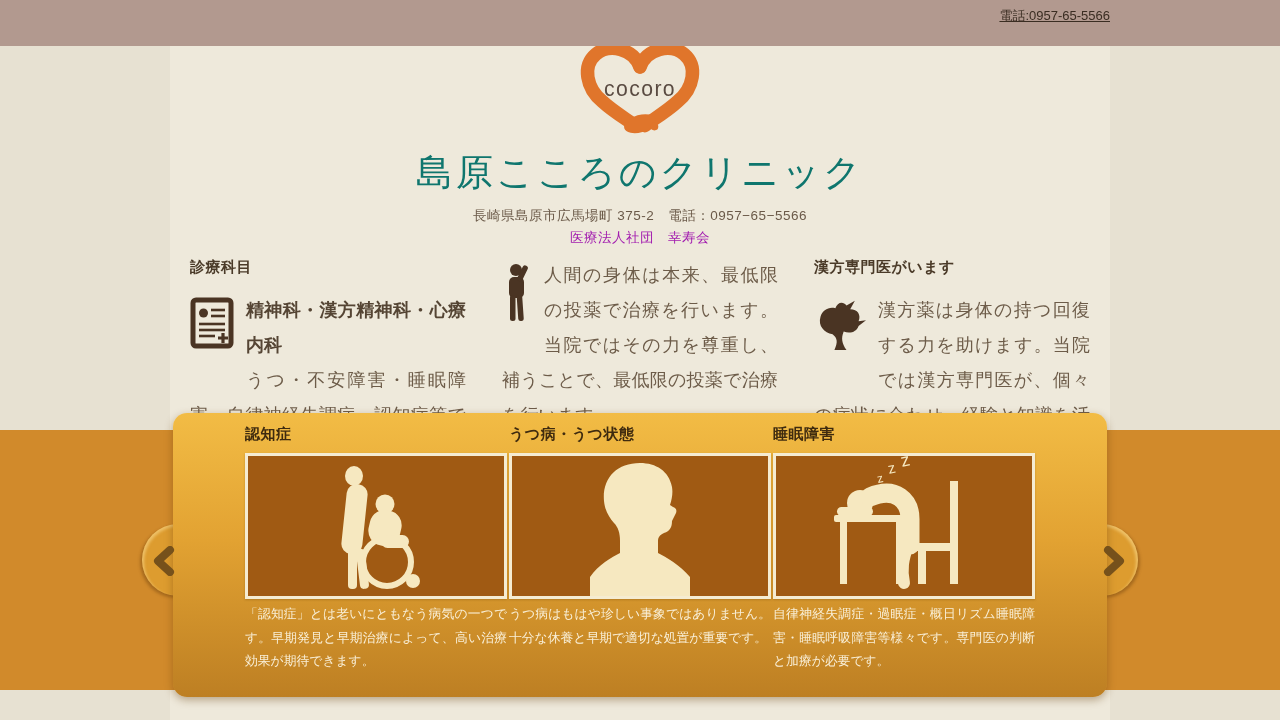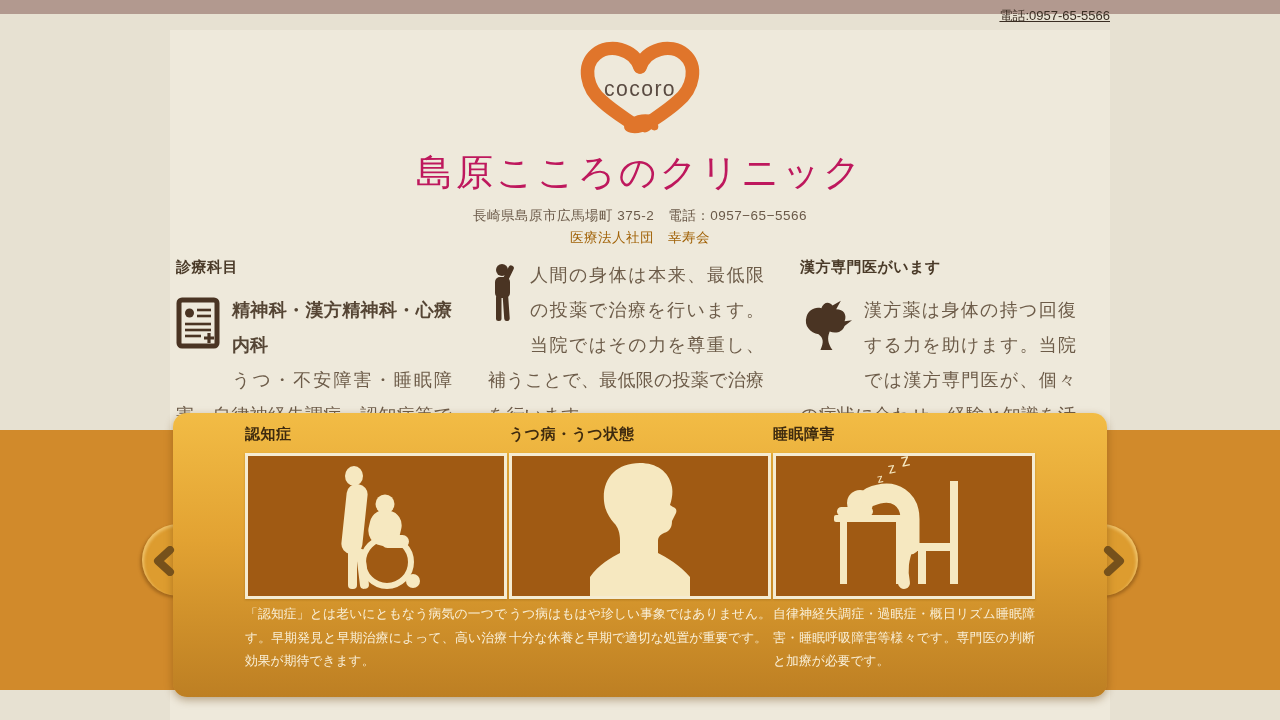--- a/index.html
+++ b/index.html
@@ -1,31 +1,31 @@
 <!DOCTYPE html>
 <html lang="ja"><head>
 <meta charset="utf-8">
 <style>
   * { margin:0; padding:0; box-sizing:border-box; }
   html,body { width:1280px; height:720px; overflow:hidden; }
   body { font-family:"Liberation Sans", sans-serif; background:#e7e1d2; position:relative; }
 
-  .topbar { position:absolute; left:0; top:0; width:1280px; height:14px; background:#b2998f; z-index:6; }
+  .topbar { position:absolute; left:0; top:0; width:1280px; height:46px; background:#b2998f; z-index:6; }
   .topbar-inner { width:940px; margin:0 auto; text-align:right; padding-top:6px; }
   .phone-link { font-size:13px; color:#3a2d22; text-decoration:underline; cursor:pointer; }
 
   .center-col { position:absolute; left:170px; top:30px; width:940px; height:690px; background:#eee9db; z-index:1; }
 
   .header { position:absolute; left:170px; top:30px; width:940px; text-align:center; z-index:2; }
   .logo { margin-top:8px; }
-  .clinic-name { font-size:37px; font-weight:normal; color:#be185d; letter-spacing:3px; margin-top:2px; }
+  .clinic-name { font-size:37px; font-weight:normal; color:#0f766e; letter-spacing:3px; margin-top:2px; }
   .address { font-size:13.5px; color:#6b5a49; margin-top:9px; letter-spacing:.5px; }
-  .org { font-size:13.5px; color:#a16207; margin-top:4px; letter-spacing:.5px;text-align:center; }
-
-  .features { position:absolute; left:176px; top:258px; width:900px; display:flex; gap:36px; z-index:2; }
+  .org { font-size:13.5px; color:#a21caf; margin-top:4px; letter-spacing:.5px;text-align:center; }
+
+  .features { position:absolute; left:190px; top:258px; width:900px; display:flex; gap:36px; z-index:2; }
   .feature { flex:1; }
   .feature h3 { font-size:15px; color:#4a3a28; margin-bottom:16px; letter-spacing:.5px; }
   .feature-body { font-size:18px; line-height:1.95; color:#6d5c49; text-align:justify; }
   .feature-body .ficon { float:left; margin:4px 12px 4px 0; }
   .feature-lead { display:block; font-weight:bold; color:#554534; }
 
   .band { position:absolute; left:0; top:430px; width:1280px; height:260px; background:#d18a2b; z-index:2; }
 
   .panel { position:absolute; left:173px; top:413px; width:934px; height:284px; border-radius:14px;
            background:linear-gradient(#f2bc45, #e2a232 45%, #bd7f23); box-shadow:0 3px 9px rgba(100,60,10,.4); z-index:3; }

